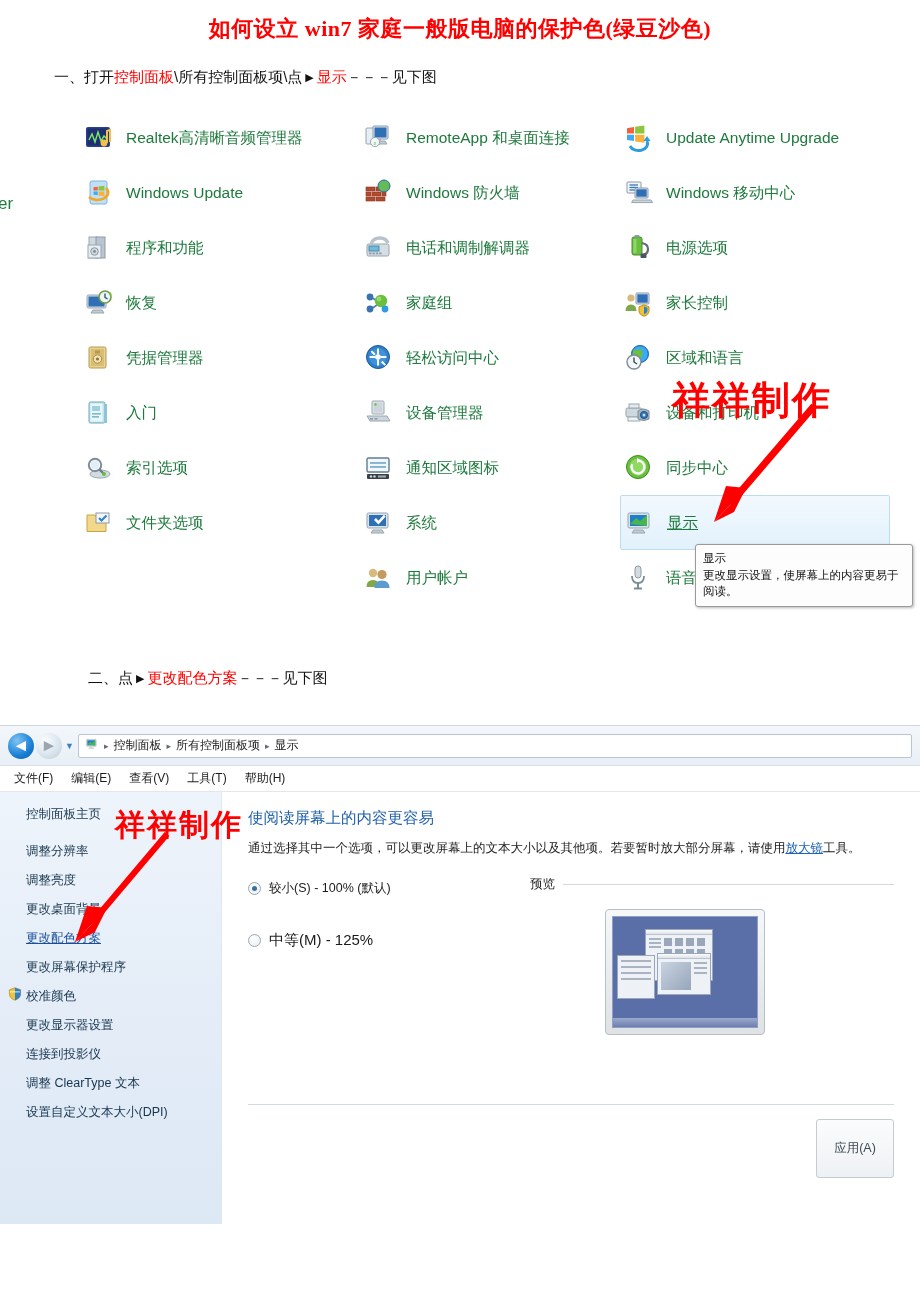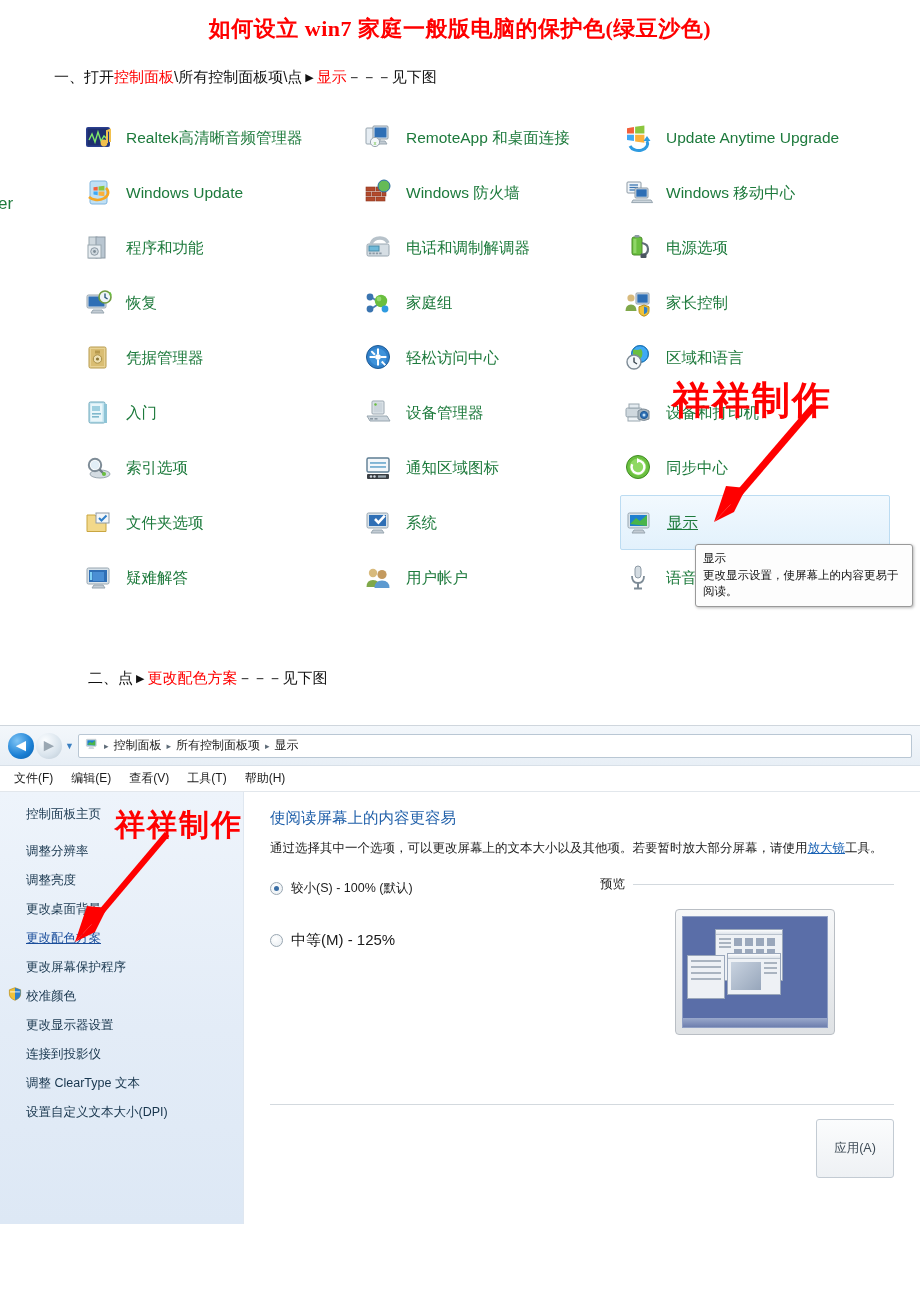--- a/index.html
+++ b/index.html
@@ -146,21 +146,21 @@
     height:26px;
     display:flex; align-items:center; gap:18px;
     padding:0 14px;
     font-size:12px;
     color:#1b1b1b;
     background:#fff;
     border-bottom:1px solid #e2e7ec;
   }
   .win-body{ display:flex; height:432px; }
   .side{
-    width:244px;
+    width:222px;
     background:linear-gradient(180deg,#eef4fb 0%,#e3ecf7 55%, #dde8f5 100%);
     padding:14px 0 0 0;
     border-right:1px solid #dfe7f0;
     font-size:12.5px;
   }
   .side-head{ padding:0 0 14px 26px; color:#17354d; }
   .side-link{
     padding:6px 0 6px 26px;
     color:#17354d;
     position:relative;
@@ -175,21 +175,21 @@
     color:#1f5fa9;
   }
   .content p.desc{
     margin:0 0 16px 0;
     font-size:12.5px;
     color:#1b1b1b;
     line-height:1.75;
     max-width:630px;
   }
   .content p.desc a{ color:#1b63b5; }
-  .opts{ display:flex;gap:48px; }
+  .opts{ display:flex; }
   .opt-col{ width:270px; padding-top:4px; }
   .opt{
     display:flex; align-items:center; gap:8px;
     margin-bottom:34px;
   }
   .radio{
     width:13px;height:13px;border-radius:50%;flex:0 0 13px;
     background:radial-gradient(circle at 40% 35%, #ffffff 0%, #eef2f5 70%);
     border:1px solid #9aa7b2;
     position:relative;
@@ -357,32 +357,20 @@
       <span class="ico">
         <svg viewBox="0 0 30 30">
             <path d="M3 7 h8 l2 2.5 h9 v14 h-19 z" fill="#f2d88a" stroke="#c9a641"></path>
             <rect x="12" y="5" width="13" height="10" fill="#f4f7f9" stroke="#8d9aa5"></rect>
             <path d="M15 10 l2.5 2.5 l5 -5" stroke="#2f7fc9" stroke-width="2" fill="none"></path>
           </svg>
       </span>
       <span class="lbl">文件夹选项</span>
     </div>
 
-    <div class="cp-item">
-      <span class="ico">
-        <svg viewBox="0 0 30 30">
-            <rect x="3" y="5" width="22" height="16" rx="1.5" fill="#d9e3ea" stroke="#98a6b0"></rect>
-            <rect x="5" y="7" width="18" height="12" fill="#2f6fb5"></rect>
-            <path d="M9 9 L20 9 L20 18 L9 18 Z" fill="#4a8fd4"></path>
-            <rect x="6" y="9" width="2.2" height="8" fill="#7fd1f5"></rect>
-            <path d="M10 22 h9 l2 3 h-13 z" fill="#c3ccd4" stroke="#98a6b0"></path>
-          </svg>
-      </span>
-      <span class="lbl">疑难解答</span>
-    </div>
   </div>
 
   <div class="cp-col c2">
 
     <div class="cp-item">
       <span class="ico">
         <svg viewBox="0 0 30 30">
             <rect x="2" y="5" width="14" height="16" rx="1" fill="#e6edf3" stroke="#98a6b0"></rect>
             <rect x="9" y="3" width="15" height="13" rx="1" fill="#dde6ee" stroke="#8d9aa5"></rect>
             <rect x="10.5" y="4.5" width="12" height="10" fill="#2f6fb5"></rect>

